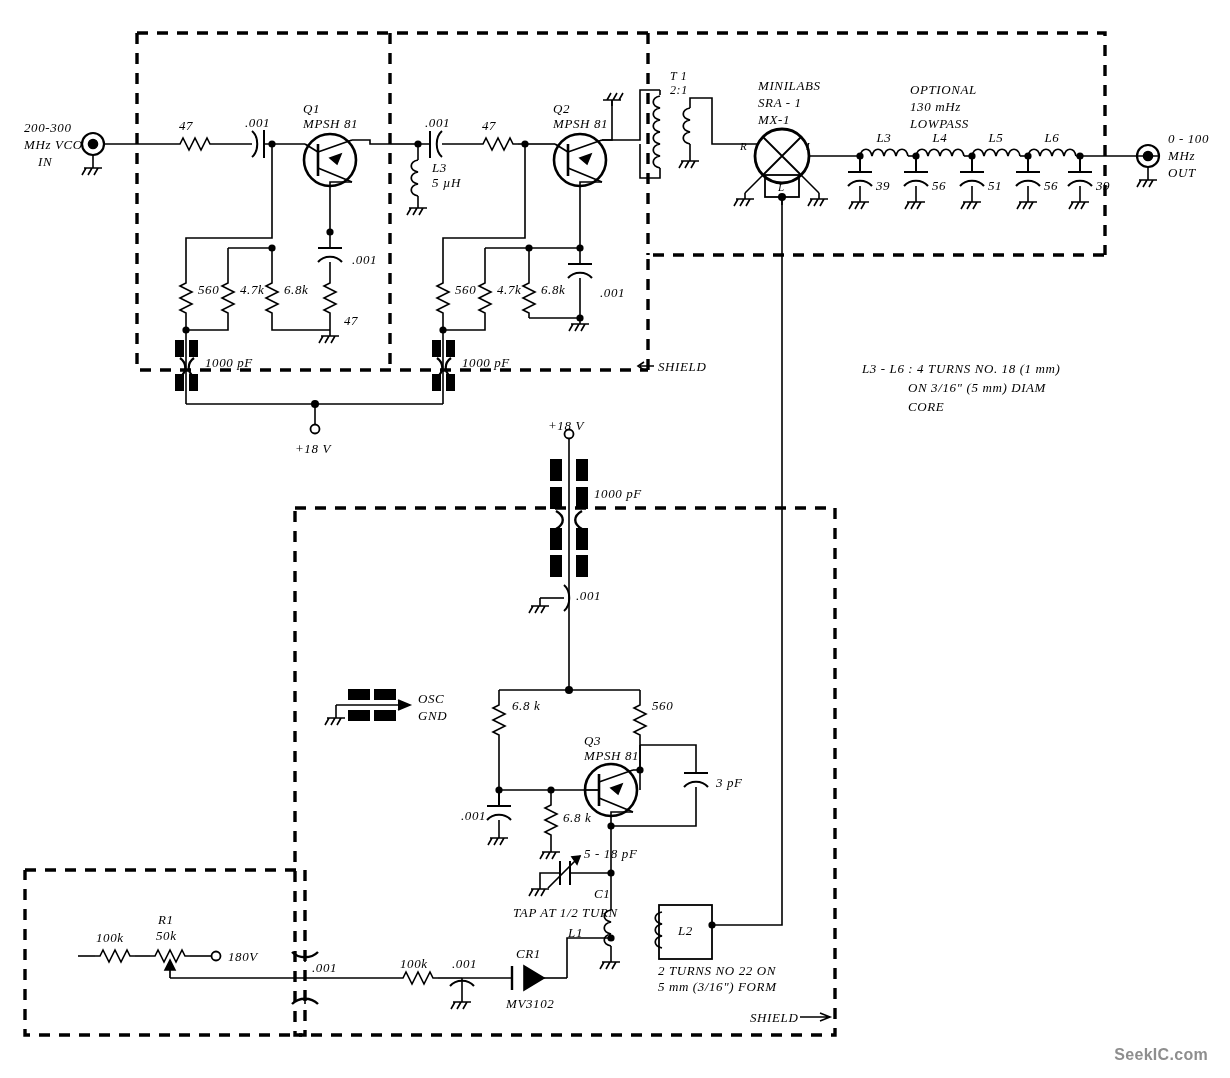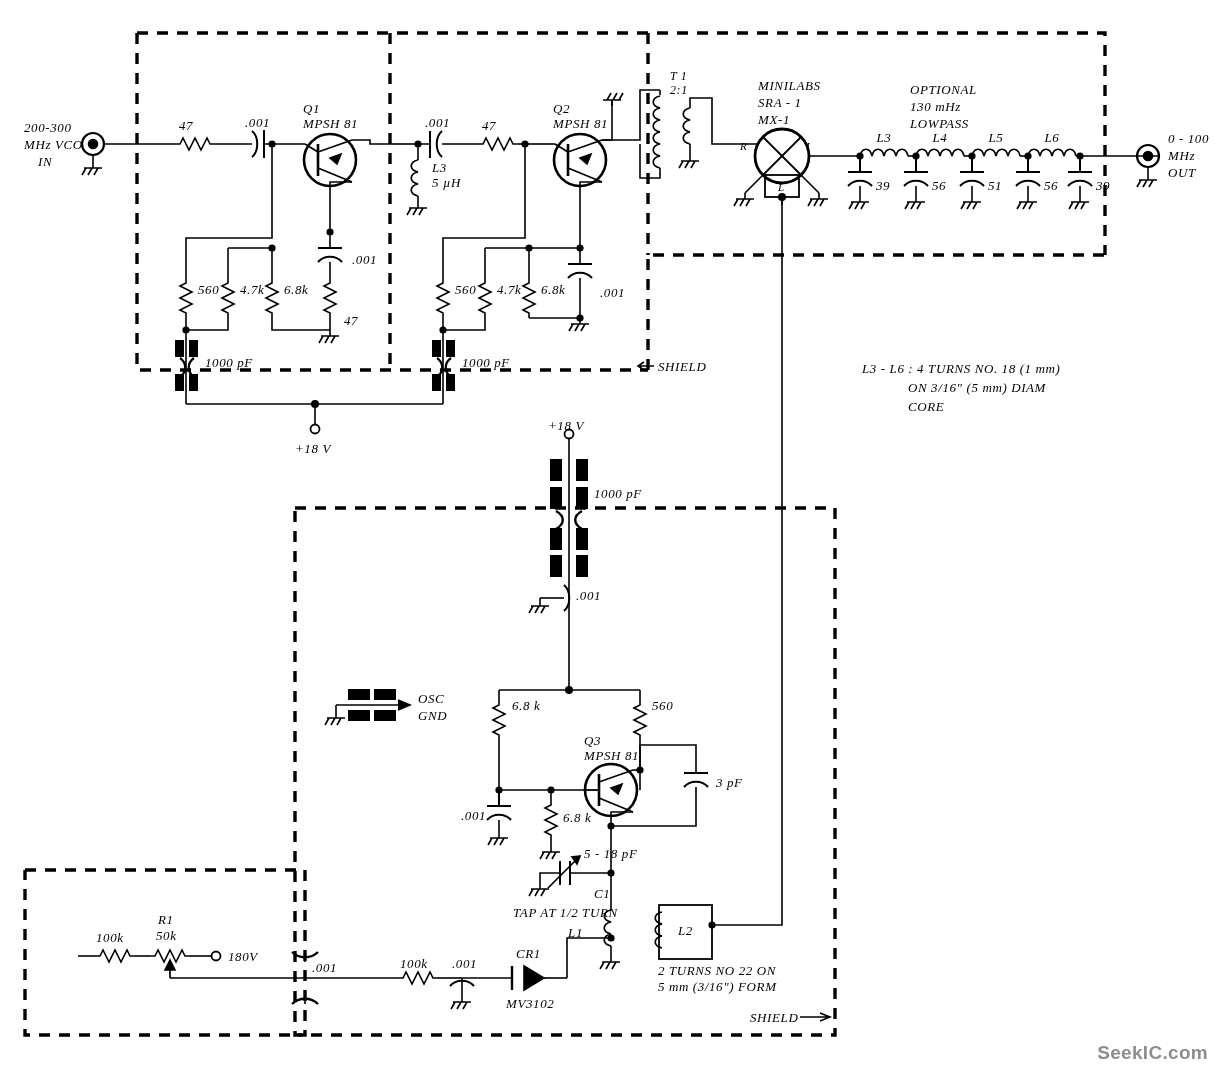--- a/index.html
+++ b/index.html
@@ -4,21 +4,21 @@
 <title>Schematic</title>
 <style>
   html,body{margin:0;padding:0;background:#ffffff;}
   #root{position:relative;width:1230px;height:1078px;background:#fff;
         font-family:"Liberation Serif",serif;}
   svg{display:block;}
   .lbl{font-family:"Liberation Serif",serif;font-style:italic;font-size:13px;fill:#000;letter-spacing:.6px;}
   .lbl.sm{font-size:12px;}
   .lbl.tiny{font-size:11px;}
   .wm{position:absolute;right:22px;bottom:14px;font-family:"Liberation Sans",sans-serif;
-      font-size:19px;font-weight:bold;color:#8e8e8e;letter-spacing:.3px;}
+      font-size:16px;font-weight:bold;color:#8e8e8e;letter-spacing:.3px;}
 </style>
 </head>
 <body>
 
 <div id="root">
 
 <svg width="1230" height="1078" viewBox="0 0 1230 1078">
   <defs>
     <g id="res-h">
       <path d="M0,0 L5,0 L8,-6 L14,6 L20,-6 L26,6 L32,-6 L35,0 L40,0" fill="none" stroke="#000" stroke-width="1.6"></path>

